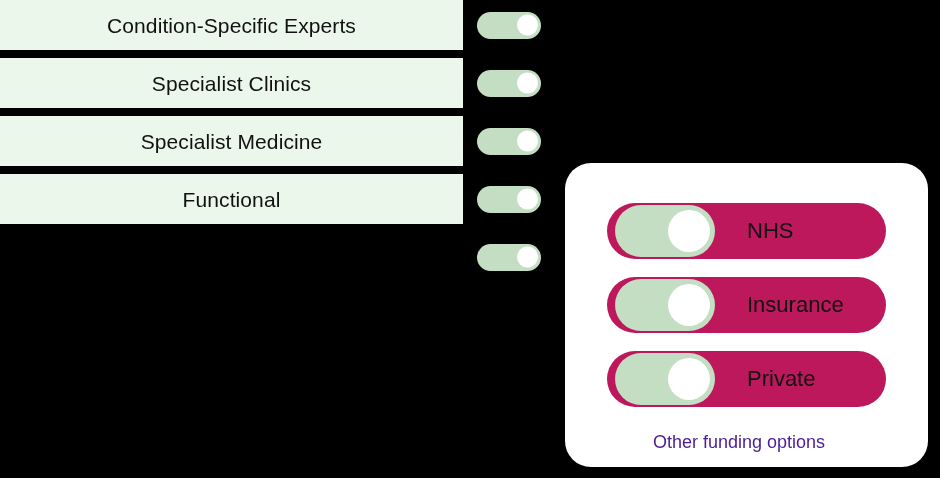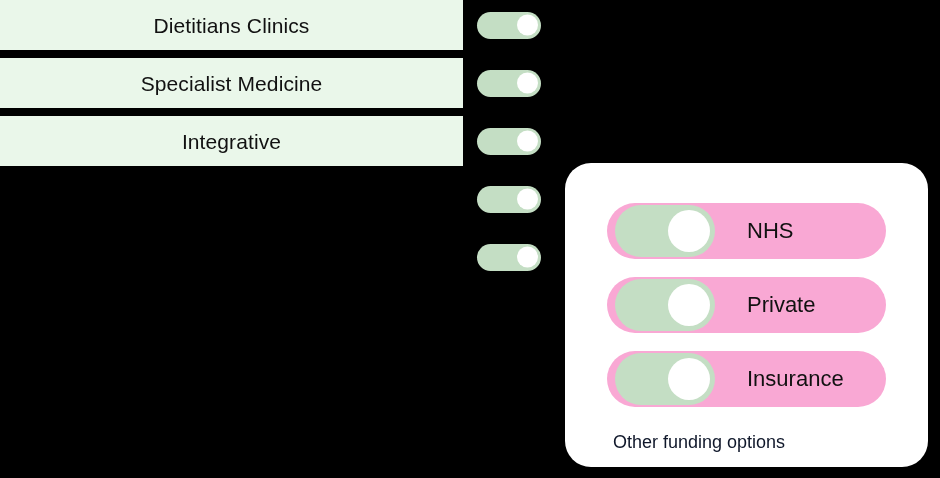--- a/index.html
+++ b/index.html
@@ -90,60 +90,64 @@
     border-radius: 26px;
     box-sizing: border-box;
     padding: 40px 0 0 0;
     box-shadow: 0 2px 10px rgba(0,0,0,0.05);
   }
   .funding-row {
     position: relative;
     margin: 0 auto 18px auto;
     width: 279px;
     height: 56px;
-    background: #f9a8d4;
+    background: #be185d;
     border-radius: 999px;
     display: flex;
     align-items: center;
     box-sizing: border-box;
     padding-left: 8px;
   }
   .funding-row:last-of-type { margin-bottom: 0; }
   .funding-label {
     font-size: 22px;
     color: #111111;
     margin-left: 32px;
     line-height: 1;
     white-space: nowrap;
   }
   #other-funding-options {
     margin-top: 26px;
     padding-left: 48px;
     font-size: 18px;
-    color: #0f172a;
+    color: #4c1d95;
     line-height: 1;
+    margin-left: 40px;
   }
 </style>
 </head>
 <body>
 
 <div id="category-list">
 
-
-  <div class="category-row">
-    <span class="category-label">Dietitians Clinics</span>
+  <div class="category-row">
+    <span class="category-label">Condition-Specific Experts</span>
+  </div>
+
+  <div class="category-row">
+    <span class="category-label">Specialist Clinics</span>
   </div>
 
 
   <div class="category-row">
     <span class="category-label">Specialist Medicine</span>
   </div>
 
   <div class="category-row">
-    <span class="category-label">Integrative</span>
+    <span class="category-label">Functional</span>
   </div>
 
 </div>
 
 <div id="category-toggles">
 
   <div class="cat-toggle-slot">
     <span class="toggle sm">
       <span class="knob"></span>
     </span>
@@ -181,25 +185,25 @@
     <span class="toggle lg">
       <span class="knob"></span>
     </span>
     <span class="funding-label">NHS</span>
   </div>
 
   <div class="funding-row">
     <span class="toggle lg">
       <span class="knob"></span>
     </span>
-    <span class="funding-label">Private</span>
+    <span class="funding-label">Insurance</span>
   </div>
 
   <div class="funding-row">
     <span class="toggle lg">
       <span class="knob"></span>
     </span>
-    <span class="funding-label">Insurance</span>
+    <span class="funding-label">Private</span>
   </div>
 
   <div id="other-funding-options">Other funding options</div>
 
 </div>
 
 </body></html>

